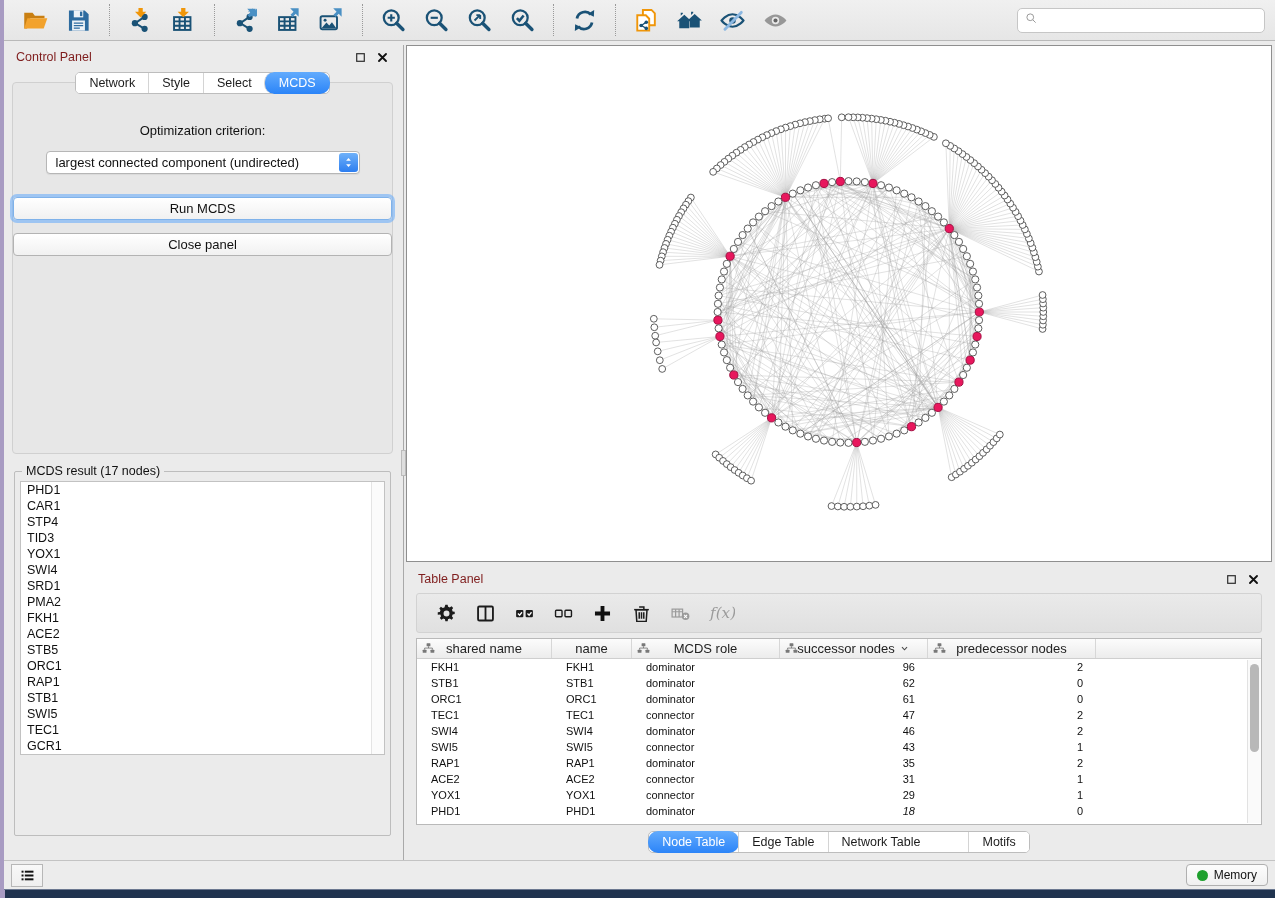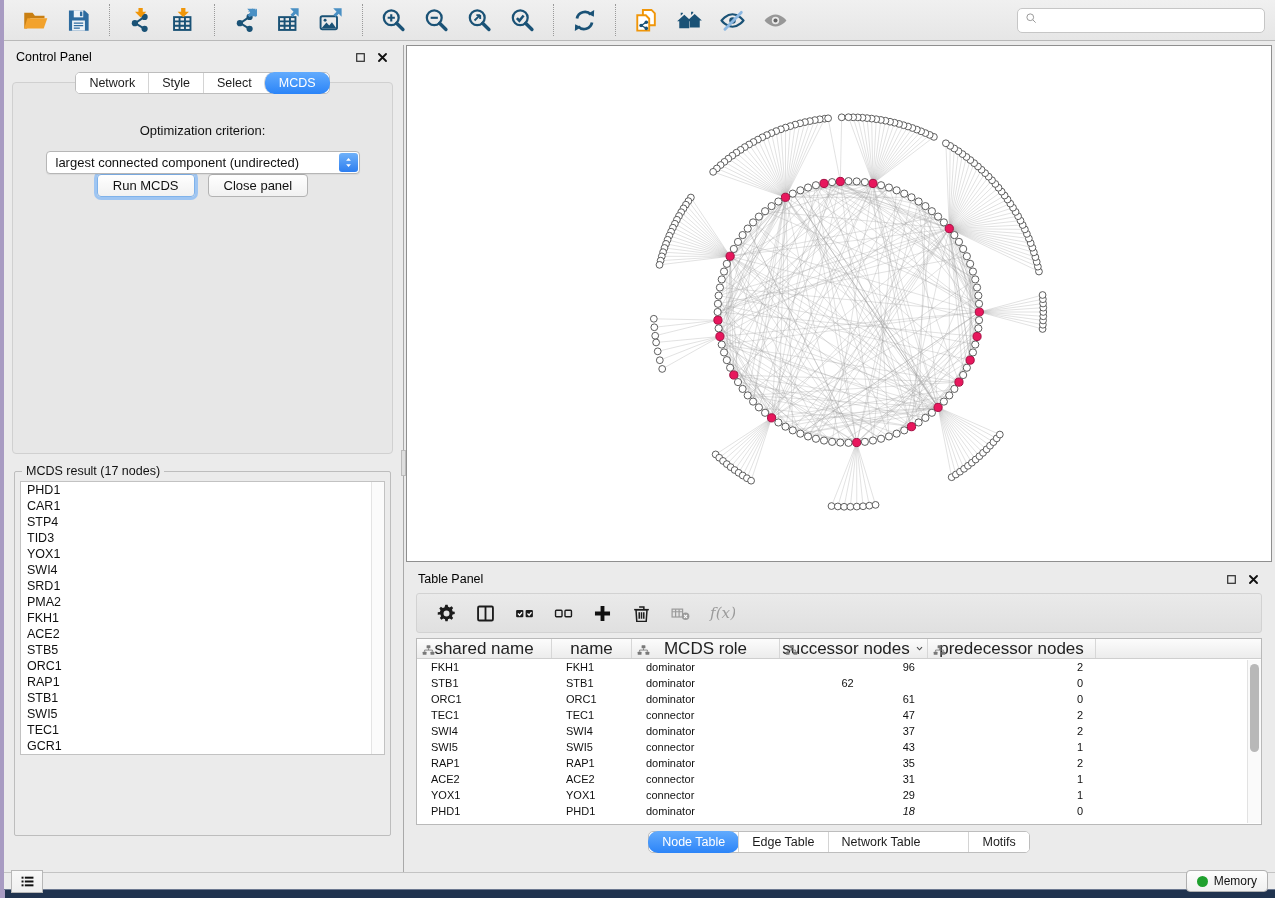--- a/index.html
+++ b/index.html
@@ -18,42 +18,42 @@
   .search-wrap { margin-left:auto; width:248px; height:25px; background:#fff; border:1px solid #c6c6c6;
     border-radius:5px; display:flex; align-items:center; padding:0 6px; }
   .search-wrap input { border:none; outline:none; flex:1; font-size:12px; background:transparent; }
 
   
   .main { flex:1; display:flex; min-height:0; padding-top:4px; }
 
   
   .control-panel { width:397px; display:flex; flex-direction:column; flex:0 0 auto; }
   .panel-header { height:24px; display:flex; align-items:center; padding:0 12px; flex:0 0 auto; }
-  .panel-title { font-size:12.5px; color:#000000; }
+  .panel-title { font-size:12.5px; color:#7f1d1d; }
   .panel-header .hdr-icons { margin-left:auto; display:flex; gap:9px; }
   .hdr-icon-btn { background:none; border:none; padding:0; cursor:pointer; display:flex; }
 
   .ctrl-tabs-row { display:flex; justify-content:center; margin-top:3px; flex:0 0 auto; position:relative; z-index:2; }
   .seg-tabs { display:inline-flex; background:#fff; border:1px solid #bdbdbd; border-radius:5px; overflow:visible; }
   .seg-tab { font-size:12.5px; padding:3px 13px; background:#fff; border:none; cursor:pointer;
     border-left:1px solid #d4d4d4; color:#1c1c1c; white-space:nowrap; }
   .seg-tab:first-child { border-left:none; border-radius:4px 0 0 4px; }
   .seg-tab:last-child { border-radius:0 4px 4px 0;margin-left:35px; }
   .seg-tab.selected { background:linear-gradient(#62abfd,#2b84f8); color:#fff; border-radius:10px; margin:-1px; padding:4px 14px; }
 
   .inner-box { margin:-12px 8px 0; padding-top:28px; height:372px; background:#e7e7e7;
     border:1px solid #d0d0d0; border-radius:4px; flex:0 0 auto; }
   .opt-label { text-align:center; font-size:13px; color:#111; margin-top:12px; }
   .dropdown { margin:13px auto 0; width:314px; height:23px; background:#fff; border:1px solid #b6b6b6;
     border-radius:4px; display:flex; align-items:center; position:relative; cursor:pointer;
     box-shadow:0 1px 1px rgba(0,0,0,.06); }
   .dropdown .dd-value { font-size:13px; padding-left:9px; color:#111; }
   .dd-stepper { position:absolute; right:1px; top:1px; width:19px; height:19px; border-radius:3px;
     background:linear-gradient(#6fb1f9,#2d7ef0); display:flex; align-items:center; justify-content:center; }
-  .btn-row { display:flex; justify-content:center; gap:13px; margin-top:0; }
+  .btn-row { display:flex; justify-content:center; gap:13px; margin-top:23px;flex-direction:column; }
   .aqua-btn { font-size:13px; color:#111; padding:3px 15px; background:linear-gradient(#fff,#f1f1f1);
     border:1px solid #b3b3b3; border-radius:4px; cursor:pointer; }
   .aqua-btn.focused { box-shadow:0 0 0 3px rgba(110,175,250,.6); border-color:#7fb2ea; }
 
   .mcds-fieldset { margin:10px 10px 0; height:372px; border:1px solid #bdbdbd; border-radius:2px;
     padding:3px 5px 6px; flex:0 0 auto; display:flex; flex-direction:column; }
   .mcds-fieldset legend { font-size:12.5px; padding:0 4px; margin-left:2px; color:#111; }
   .listbox { flex:1; background:#fff; border:1px solid #c2c2c2; position:relative; overflow:hidden; }
   .listbox .scroll-track { position:absolute; right:0; top:0; bottom:0; width:13px; background:#fbfbfb;
     border-left:1px solid #e4e4e4; }
@@ -83,36 +83,36 @@
   .tbl-toolbar { margin:2px 10px 0; height:40px; background:linear-gradient(#eaeaea,#e0e0e0);
     border:1px solid #d2d2d2; border-radius:3px; display:flex; align-items:center; padding:0 12px; gap:4px; flex:0 0 auto; }
   .tbl-tb-btn { background:none; border:none; padding:2px 7px; cursor:pointer; display:flex; align-items:center; }
   .tbl-tb-btn.disabled { cursor:default; }
 
   .table-wrap { margin:5px 10px 0; background:#fff; border:1px solid #b9b9b9; height:187px;
     display:flex; flex-direction:column; position:relative; flex:0 0 auto; }
   .thead { display:flex; height:20px; background:linear-gradient(#fcfcfc,#ececec);
     border-bottom:1px solid #cfcfcf; flex:0 0 auto; }
   .th { position:relative; display:flex; align-items:center; justify-content:center;
-    border-right:1px solid #d7d7d7; font-size:17px; color:#222; cursor:pointer; }
+    border-right:1px solid #d7d7d7; font-size:13px; color:#222; cursor:pointer; }
   .th .th-tree { position:absolute; left:5px; top:3px; }
   .th .th-sort { margin-left:4px; display:flex; }
   .th.filler { border-right:none; cursor:default; }
   .tbody { flex:1; overflow:hidden; }
   .tr { display:flex; height:16px; align-items:center; cursor:default; }
   .td { font-size:11px; color:#111; white-space:nowrap; overflow:hidden; }
   .td.left { padding-left:14px; text-align:left; }
   .td.right { padding-right:13px; text-align:right; }
   .tbl-scroll { position:absolute; right:0; top:21px; bottom:1px; width:14px; background:#fafafa; border-left:1px solid #e2e2e2; }
   .tbl-thumb { position:absolute; left:2px; right:2px; top:4px; height:88px; background:#b8b8b8; border-radius:5px; }
 
   .tbl-tabs-row { display:flex; justify-content:center; margin:6px 0 4px; flex:0 0 auto; }
 
   
-  .status-bar { height:17px; background:#ececec; border-top:1px solid #c3c3c3; display:flex;
+  .status-bar { height:29px; background:#ececec; border-top:1px solid #c3c3c3; display:flex;
     align-items:center; padding:0 7px; flex:0 0 auto; }
   .status-btn { width:32px; height:23px; background:linear-gradient(#f8f8f8,#efefef); border:1px solid #b7b7b7;
     display:flex; align-items:center; justify-content:center; cursor:pointer; }
   .memory-btn { margin-left:auto; height:22px; background:linear-gradient(#fdfdfd,#f0f0f0); border:1px solid #b0b0b0;
     border-radius:4px; display:flex; align-items:center; gap:6px; padding:0 10px; font-size:12px; color:#111; cursor:pointer; }
   .mem-dot { width:11px; height:11px; border-radius:50%; }
 </style>
 </head>
 <body>
 
@@ -1163,42 +1163,42 @@
                 <div class="td left" style="width: 135px; flex: 0 0 auto;">FKH1</div>
                 <div class="td left" style="width: 80px; flex: 0 0 auto;">FKH1</div>
                 <div class="td left" style="width: 148px; flex: 0 0 auto;">dominator</div>
                 <div class="td right" style="width: 148px; flex: 0 0 auto;">96</div>
                 <div class="td right" style="width: 168px; flex: 0 0 auto;">2</div>
               </div>
               <div class="tr">
                 <div class="td left" style="width: 135px; flex: 0 0 auto;">STB1</div>
                 <div class="td left" style="width: 80px; flex: 0 0 auto;">STB1</div>
                 <div class="td left" style="width: 148px; flex: 0 0 auto;">dominator</div>
-                <div class="td right" style="width: 148px; flex: 0 0 auto; text-align: center;">62</div>
+                <div class="td right" style="width: 148px; flex: 0 0 auto;">62</div>
                 <div class="td right" style="width: 168px; flex: 0 0 auto;">0</div>
               </div>
               <div class="tr">
                 <div class="td left" style="width: 135px; flex: 0 0 auto;">ORC1</div>
                 <div class="td left" style="width: 80px; flex: 0 0 auto;">ORC1</div>
                 <div class="td left" style="width: 148px; flex: 0 0 auto;">dominator</div>
                 <div class="td right" style="width: 148px; flex: 0 0 auto;">61</div>
                 <div class="td right" style="width: 168px; flex: 0 0 auto;">0</div>
               </div>
               <div class="tr">
                 <div class="td left" style="width: 135px; flex: 0 0 auto;">TEC1</div>
                 <div class="td left" style="width: 80px; flex: 0 0 auto;">TEC1</div>
                 <div class="td left" style="width: 148px; flex: 0 0 auto;">connector</div>
                 <div class="td right" style="width: 148px; flex: 0 0 auto;">47</div>
                 <div class="td right" style="width: 168px; flex: 0 0 auto;">2</div>
               </div>
               <div class="tr">
                 <div class="td left" style="width: 135px; flex: 0 0 auto;">SWI4</div>
                 <div class="td left" style="width: 80px; flex: 0 0 auto;">SWI4</div>
                 <div class="td left" style="width: 148px; flex: 0 0 auto;">dominator</div>
-                <div class="td right" style="width: 148px; flex: 0 0 auto;">37</div>
+                <div class="td right" style="width: 148px; flex: 0 0 auto;">46</div>
                 <div class="td right" style="width: 168px; flex: 0 0 auto;">2</div>
               </div>
               <div class="tr">
                 <div class="td left" style="width: 135px; flex: 0 0 auto;">SWI5</div>
                 <div class="td left" style="width: 80px; flex: 0 0 auto;">SWI5</div>
                 <div class="td left" style="width: 148px; flex: 0 0 auto;">connector</div>
                 <div class="td right" style="width: 148px; flex: 0 0 auto;">43</div>
                 <div class="td right" style="width: 168px; flex: 0 0 auto;">1</div>
               </div>
               <div class="tr">

